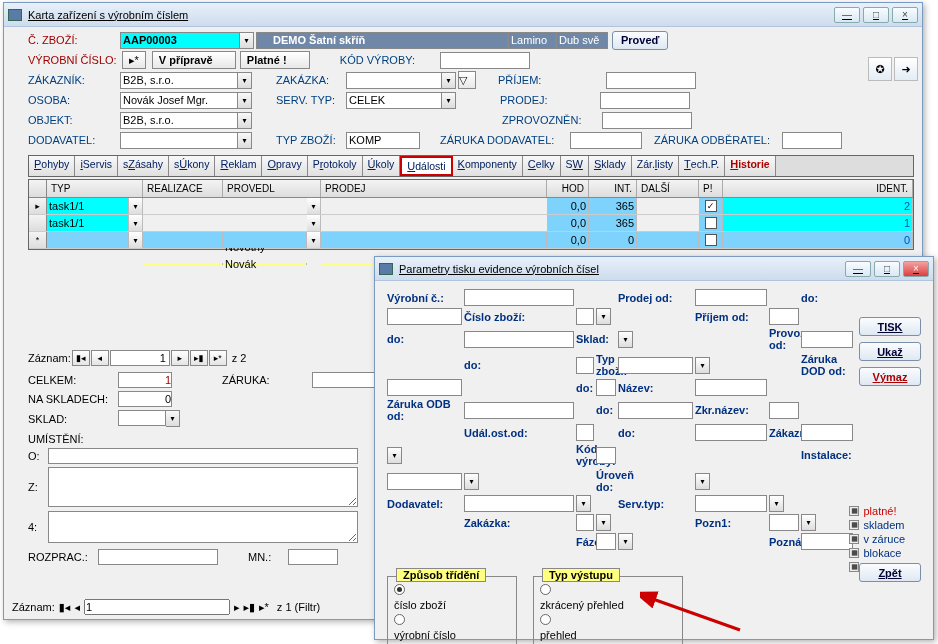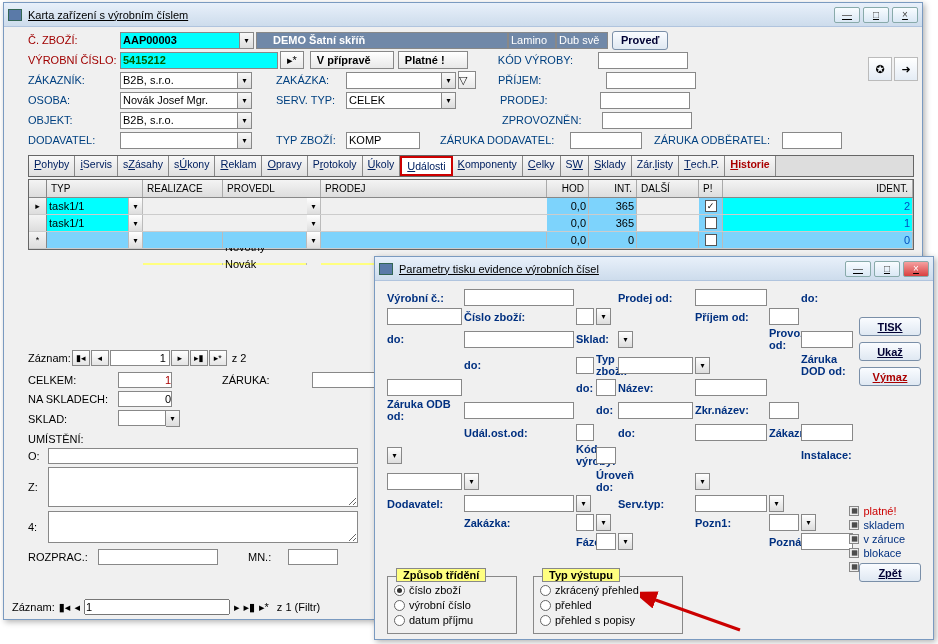--- a/index.html
+++ b/index.html
@@ -59,21 +59,21 @@
 
 .rbtns { position:absolute; right:12px; top:36px; display:flex; flex-direction:column; gap:6px; }
 .rbtns .btn { width:62px; }
 
 .legend { position:absolute; right:20px; top:224px; font-size:10.5px; }
 .legend div { margin-bottom:2px; display:flex; align-items:center; gap:4px; }
 .lbox { width:10px; height:10px; border:1px solid #888; background:#eee; font-size:7px; display:flex;align-items:center;justify-content:center; }
 
 .groupbox { border:1px solid #888; padding:4px 6px 6px; margin-top:6px; position:relative; }
 .grouptitle { position:absolute; top:-9px; left:8px; background:#ffff80; border:1px solid #888; padding:0 6px; font-weight:bold; }
-.radio { display:flex; align-items:flex-end; gap:4px; margin:3px 0 1px; }
+.radio { display:flex; align-items:flex-start; gap:4px; margin:3px 0 1px;flex-direction:column; }
 .radio .rdot { width:11px; height:11px; border:1px solid #666; border-radius:50%; background:#fff; display:flex;align-items:center;justify-content:center; }
 .radio .rdot.on::after { content:''; width:5px; height:5px; background:#333; border-radius:50%; }
 
 .arrow-ann { position:absolute; left:640px; top:590px; pointer-events:none; }
 .toolbar-icons { position:absolute; right:4px; top:30px; display:flex; gap:2px; }
 .ticon2 { width:24px; height:24px; border:1px solid #bbb; background:linear-gradient(#fff,#e4ecf5); display:flex;align-items:center;justify-content:center; }
 
 .bottom-nav { position:absolute; left:8px; bottom:4px; display:flex; align-items:center; gap:4px; }
 .chk { width:12px; height:12px; border:1px solid #555; background:#fff; display:inline-flex;align-items:center;justify-content:center;font-size:9px; }
 </style>
@@ -102,21 +102,20 @@
           <input class="inp cyan" style="width: 120px; font-weight: bold; color: rgb(0, 0, 0);" value="AAP00003">
           <div class="arrow">▾</div>
         </div>
       <input class="inp" style="width: 252px; background: rgb(112, 136, 168); color: rgb(255, 255, 255); margin-left: 2px; font-weight: bold; padding-left: 16px;" value="DEMO Šatní skříň">
       <input class="inp" style="width: 48px; background: rgb(112, 136, 168); color: rgb(255, 255, 255);" value="Lamino">
       <input class="inp" style="width: 52px; background: rgb(112, 136, 168); color: rgb(255, 255, 255);" value="Dub svě">
       <button class="btn" style="margin-left:4px">Proveď</button>
     </div>
     <div class="row">
       <span class="lbl red">VÝROBNÍ ČÍSLO:</span>
-      <input class="inp cyan" style="width: 158px; font-weight: bold; color: rgb(0, 96, 0);" value="5415212">
       <button class="btn2" style="margin-left:2px">▸*</button>
       <button class="btn2" style="margin-left:6px;width:84px;font-weight:bold">V přípravě</button>
       <button class="btn2" style="margin-left:4px;width:70px;font-weight:bold">Platné !</button>
       <span class="lbl" style="margin-left:30px;width:100px">KÓD VÝROBY:</span>
       <input class="inp" style="width: 90px;">
     </div>
     <div class="row">
       <span class="lbl">ZÁKAZNÍK:</span>
       <div class="combo">
           <input class="inp" style="width: 118px;" value="B2B, s.r.o.">

